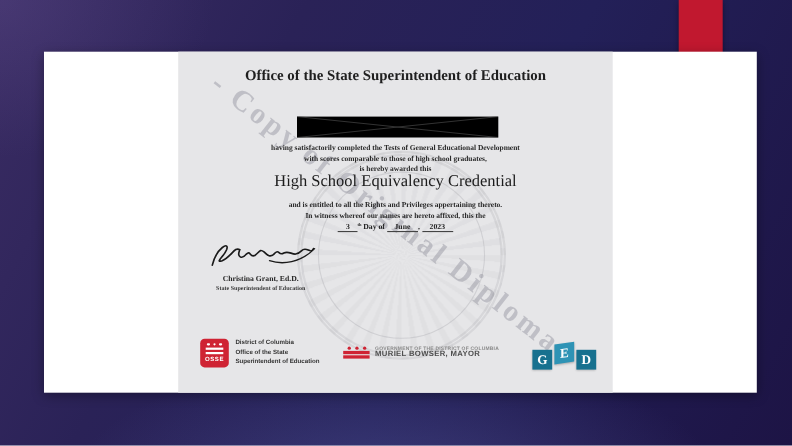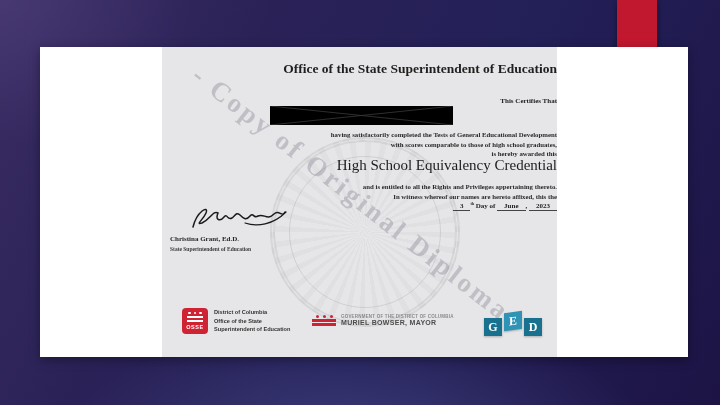--- a/index.html
+++ b/index.html
@@ -14,21 +14,21 @@
       radial-gradient(ellipse 420px 160px at 50% 108%, rgba(96,100,170,.40), rgba(0,0,0,0) 70%),
       radial-gradient(ellipse 300px 220px at 0% 0%, rgba(120,100,170,.22), rgba(0,0,0,0) 65%),
       linear-gradient(118deg, var(--slide_light) 0%, var(--slide_mid) 30%, #232058 58%, var(--slide_dark) 100%);
   }
   .abs{position:absolute;}
   
   .white-panel{left:40px;top:47px;width:648px;height:310px;background:#ffffff;box-shadow:0 3px 10px rgba(0,0,0,.35);}
   .accent-rect{left:617px;top:0;width:40px;height:69px;background:var(--accent_red);box-shadow:0 2px 5px rgba(0,0,0,.45);}
   
   .cert{left:162px;top:47px;width:395px;height:310px;background:var(--cert_bg);overflow:hidden;color:var(--ink);}
-  .cert .center{left:0;width:395px;text-align:right;}
+  .cert .center{left:0;width:395px;text-align:center;}
   
   .seal{left:108px;top:90px;width:180px;height:180px;border-radius:50%;
     border:5px double rgba(100,100,110,.22);
     background:
       repeating-conic-gradient(rgba(120,120,130,.10) 0 4deg, rgba(0,0,0,0) 4deg 10deg);
     opacity:.55;}
   .seal::before{content:"";position:absolute;left:14px;top:14px;right:14px;bottom:14px;border-radius:50%;
     border:1px solid rgba(100,100,110,.30);}
   
   .watermark{left:-60px;top:138px;width:515px;text-align:center;
@@ -40,21 +40,21 @@
   .redaction{left:108px;top:59px;width:183px;height:19px;background:#000;}
   .redaction svg{display:block;width:100%;height:100%;}
   .line-sm{font-size:6.8px;font-weight:600;color:#2a2a2a;}
   .l1{top:84px;} .l2{top:93.5px;} .l3{top:103px;}
   .award{top:110px;font-size:15px;font-weight:400;color:#1c1c1c;}
   .e1{top:136px;} .e2{top:145.5px;}
   .dateline{top:154px;font-size:7px;font-weight:700;}
   .dateline .fill{border-bottom:1px solid #444;padding:0 7px;font-weight:700;}
   .dateline sup{font-size:4px;}
   
-  .sigcol{top:154px;text-align:left;}
+  .sigcol{top:168px;text-align:center;}
   .sig-script{height:32px;display:flex;align-items:flex-end;justify-content:center;}
   .sig-name{font-size:7px;font-weight:700;margin-top:2px;color:#262626;}
   .sig-title{font-size:5.5px;font-weight:600;color:#3a3a3a;margin-top:1.5px;line-height:1.5;}
   .c1{left:8px;width:134px;} .c2{left:134px;width:128px;} .c3{left:252px;width:118px;}
   
   .osse{left:20px;top:261px;display:flex;align-items:center;}
   .osse-logo{width:26px;height:26px;background:var(--osse_red);border-radius:4px;display:flex;flex-direction:column;align-items:center;justify-content:center;gap:2px;}
   .osse-dots{display:flex;gap:3px;} .osse-dots i{width:2.5px;height:2.5px;border-radius:50%;background:#fff;}
   .osse-bar{width:16px;height:2px;background:#fff;}
   .osse-word{font-family:"Liberation Sans",sans-serif;font-size:5.5px;font-weight:700;color:#fff;letter-spacing:.5px;}
@@ -77,21 +77,20 @@
 
 <div class="abs accent-rect"></div>
 <div class="abs white-panel"></div>
 
 <div class="abs cert">
 
   <div class="abs seal"></div>
   <div class="abs watermark">- Copy of Original Diploma -</div>
 
   <div class="abs center title">Office of the State Superintendent of Education</div>
-  <div class="abs center certifies">This Certifies That</div>
 
   <div class="abs redaction">
     <svg viewBox="0 0 183 19" preserveAspectRatio="none">
       <line x1="0" y1="0" x2="183" y2="19" stroke="#3a3a3a" stroke-width="0.8"></line>
       <line x1="0" y1="19" x2="183" y2="0" stroke="#3a3a3a" stroke-width="0.8"></line>
     </svg>
   </div>
 
   <div class="abs center line-sm l1">having satisfactorily completed the Tests of General Educational Development</div>
   <div class="abs center line-sm l2">with scores comparable to those of high school graduates,</div>

